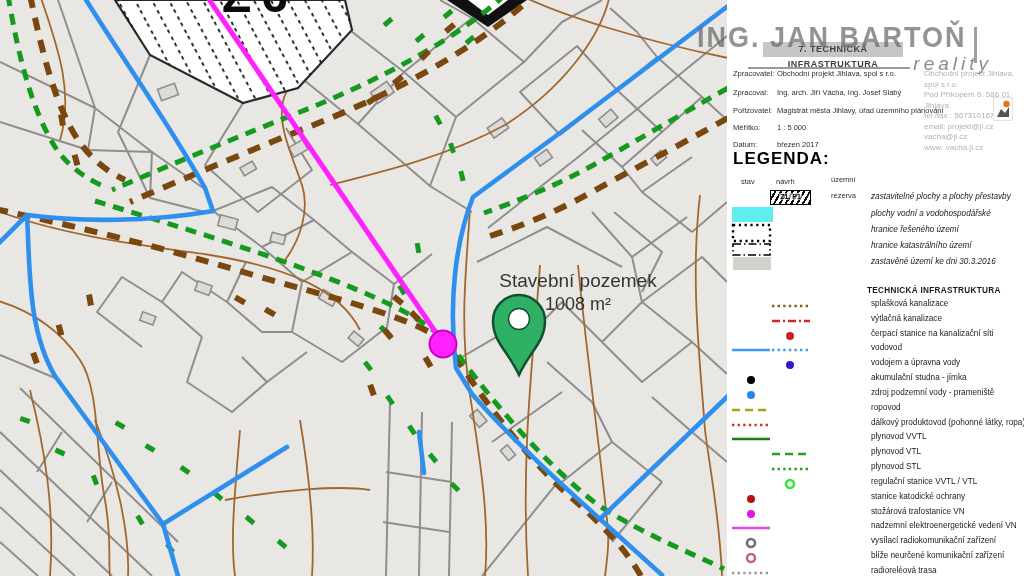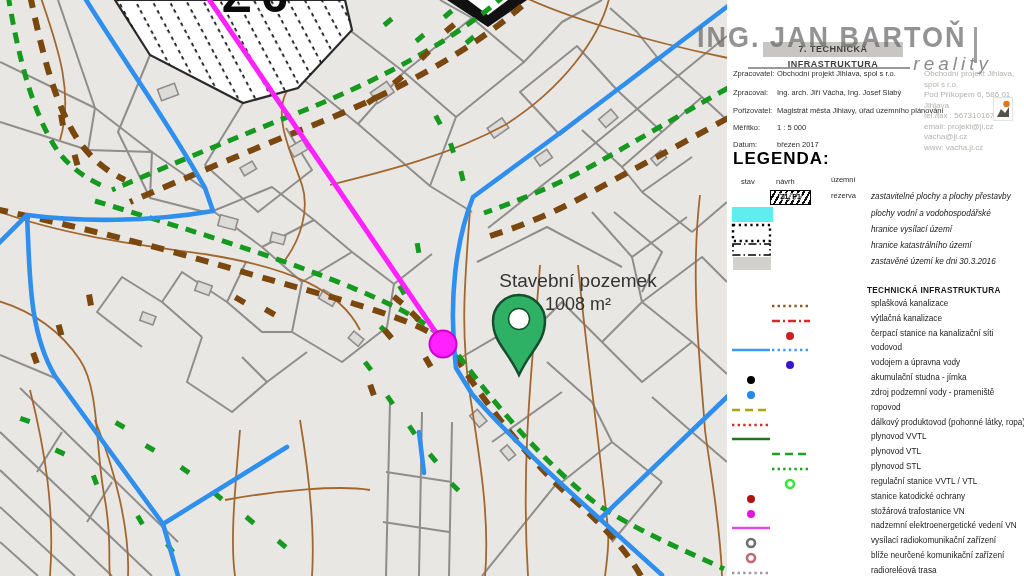--- a/index.html
+++ b/index.html
@@ -280,21 +280,21 @@
   <div class="zone-box"><span>Z1, P1</span></div>
   <div class="cyan-box" style="background: rgb(95, 238, 240);"></div>
   <svg class="abs" style="left:729px;top:223px" width="46" height="36" viewBox="0 0 46 36">
     <rect x="4" y="2" width="37" height="16" fill="none" stroke="#000" stroke-width="2.4" stroke-dasharray="2.2 3.6"></rect>
     <rect x="4" y="21" width="37" height="11" fill="none" stroke="#000" stroke-width="1.6" stroke-dasharray="8 3 1.5 3"></rect>
   </svg>
   <div class="gray-box" style="background: rgb(210, 209, 206);"></div>
   <div id="area-labels">
       <div class="area-label" style="top: 192px;">zastavitelné plochy a plochy přestavby</div>
       <div class="area-label" style="top: 209px;">plochy vodní a vodohospodářské</div>
-      <div class="area-label" style="top: 225px;">hranice vysílací území</div>
+      <div class="area-label" style="top: 225px;">hranice řešeného území</div>
       <div class="area-label" style="top: 241px;">hranice katastrálního území</div>
       <div class="area-label" style="top: 257px;">zastavěné území ke dni 30.3.2016</div>
     </div>
 
   <div class="infra-heading">TECHNICKÁ INFRASTRUKTURA</div>
   <div id="infra-legend">
       <div class="infra-row" style="top: 298px;"><svg width="84" height="12">
           <line x1="43" x2="81" y1="6" y2="6" stroke="#8a5a20" stroke-width="2.6" stroke-dasharray="2.4 3.2"></line>
         </svg><div class="lab">splašková kanalizace</div></div>
       <div class="infra-row" style="top: 312.83px;"><svg width="84" height="12">

